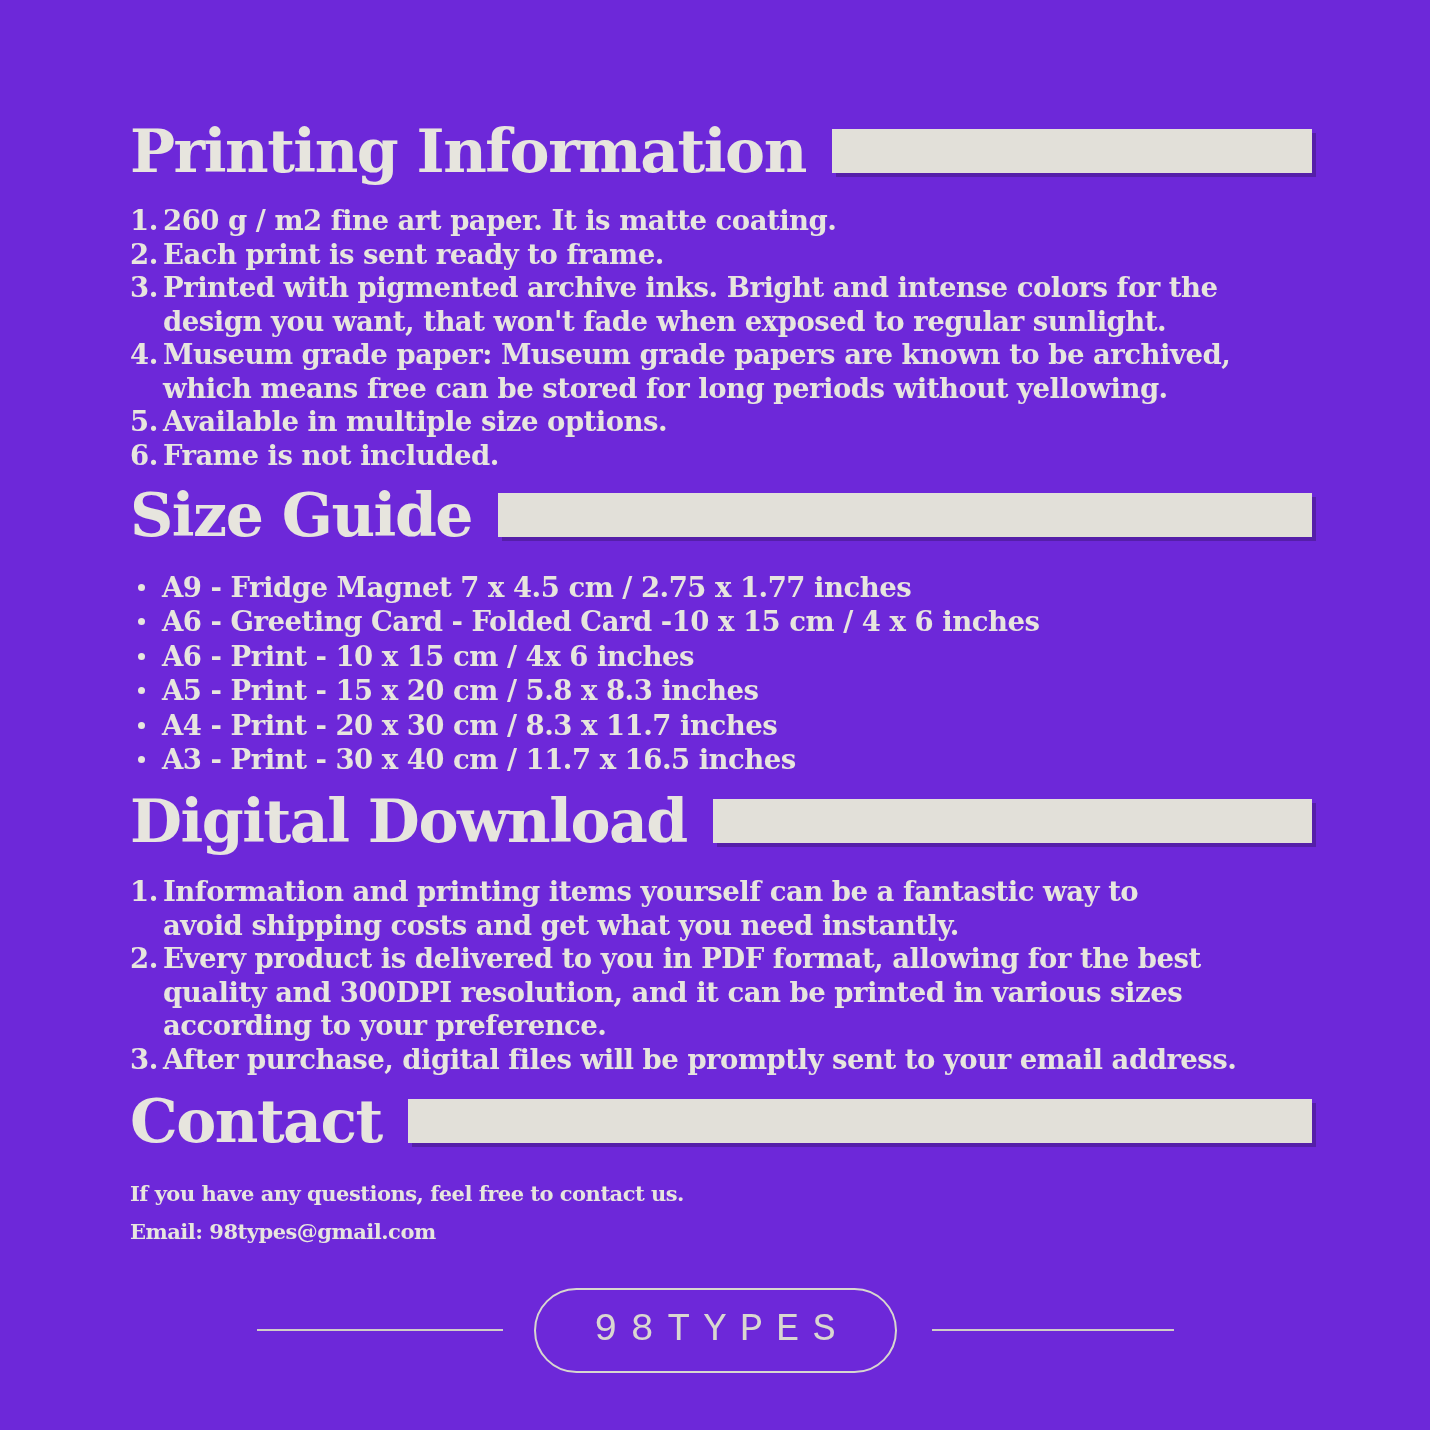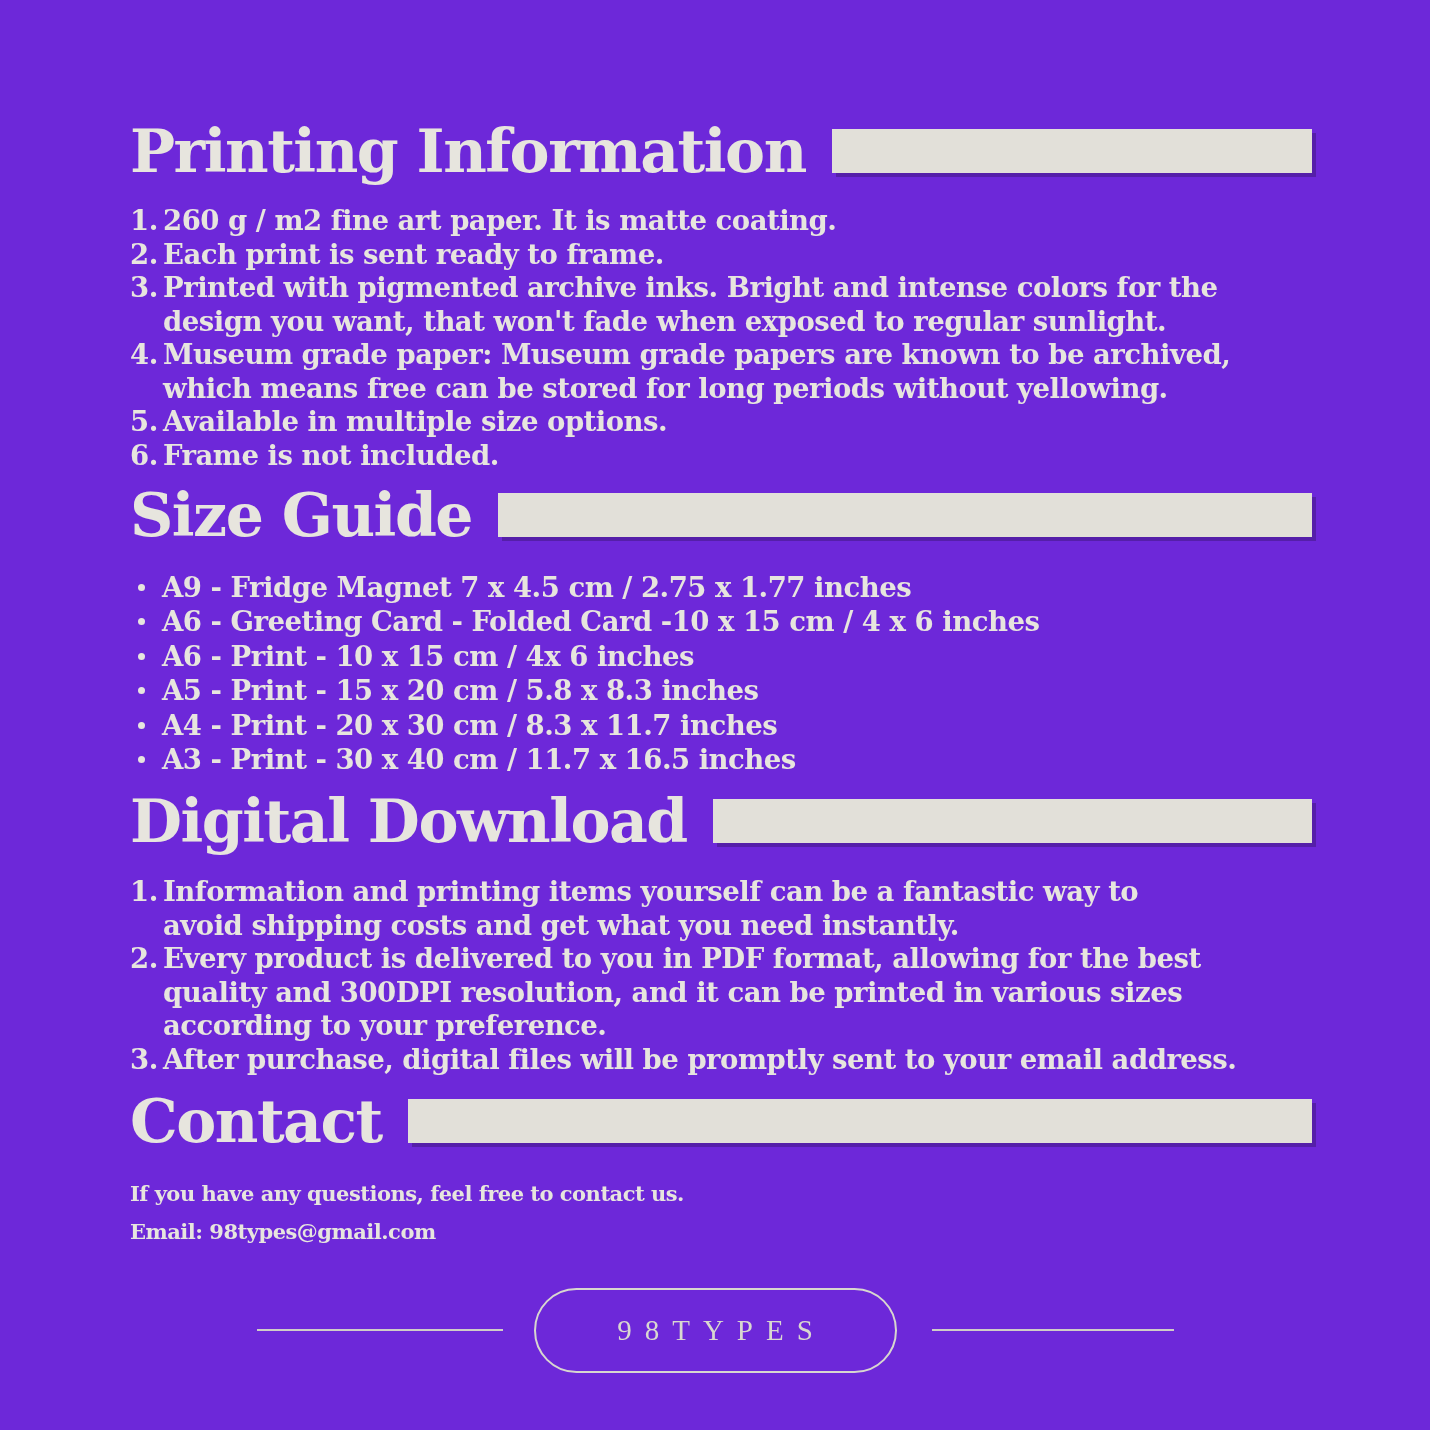--- a/index.html
+++ b/index.html
@@ -96,23 +96,23 @@
   .pill {
     width: 359px;
     height: 81px;
     border: 2px solid #d8d6cf;
     border-radius: 44px;
     display: flex;
     align-items: center;
     justify-content: center;
   }
   .brand {
-    font-family: Liberation Serif, serif;
+    font-family: Liberation Mono, monospace;
     font-weight: 400;
-    font-size: 29px;
+    font-size: 39px;
     letter-spacing: 13px;
     padding-left: 13px;
     color: #d9d7d0;
     white-space: nowrap;
   }
 </style>
 </head>
 <body>
 
 <div id="canvas">

